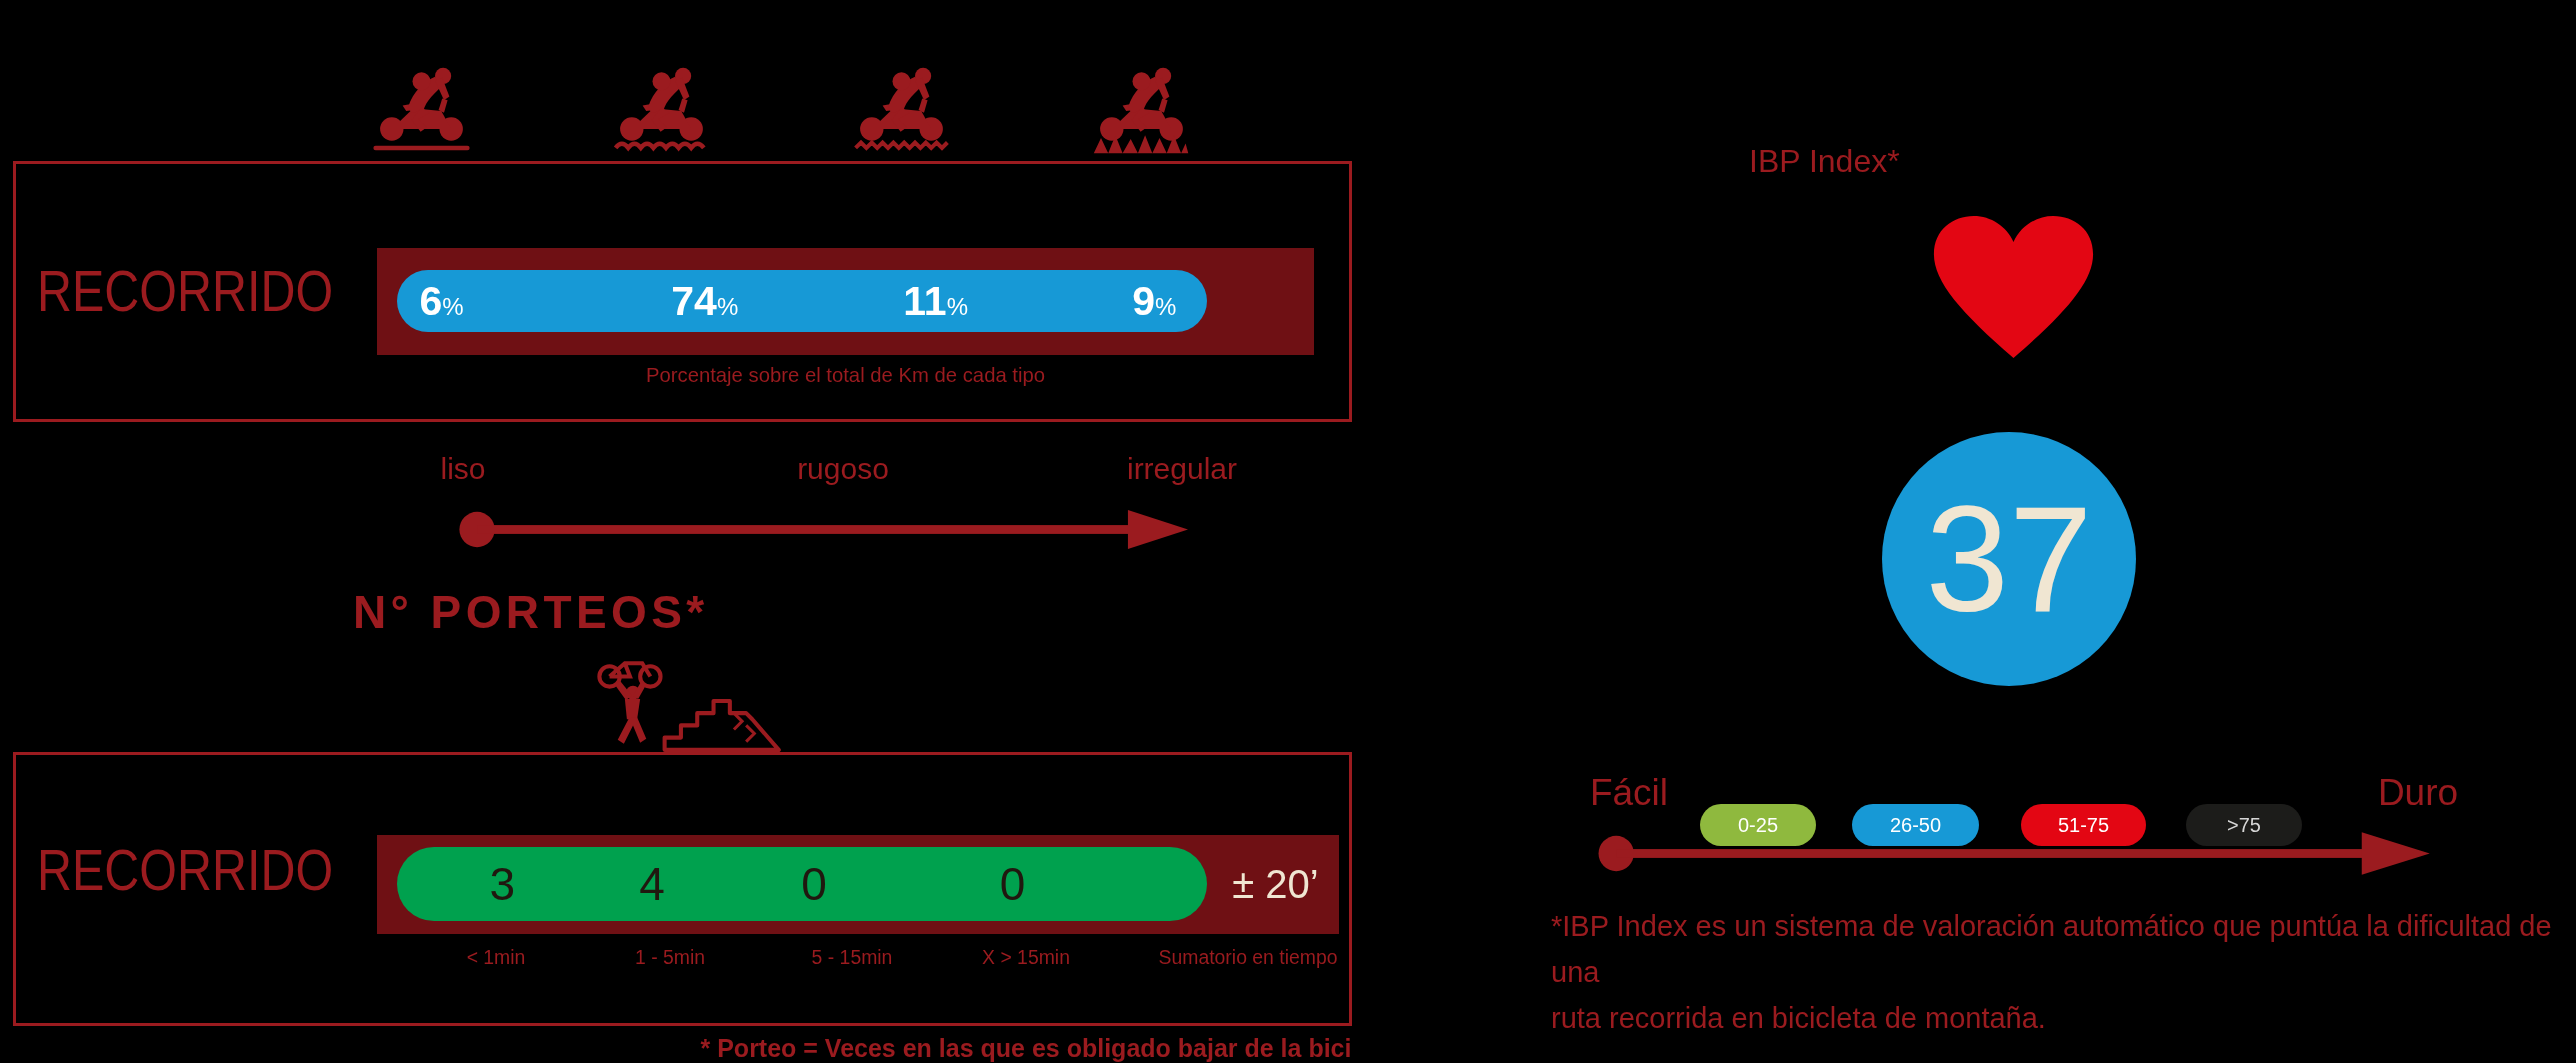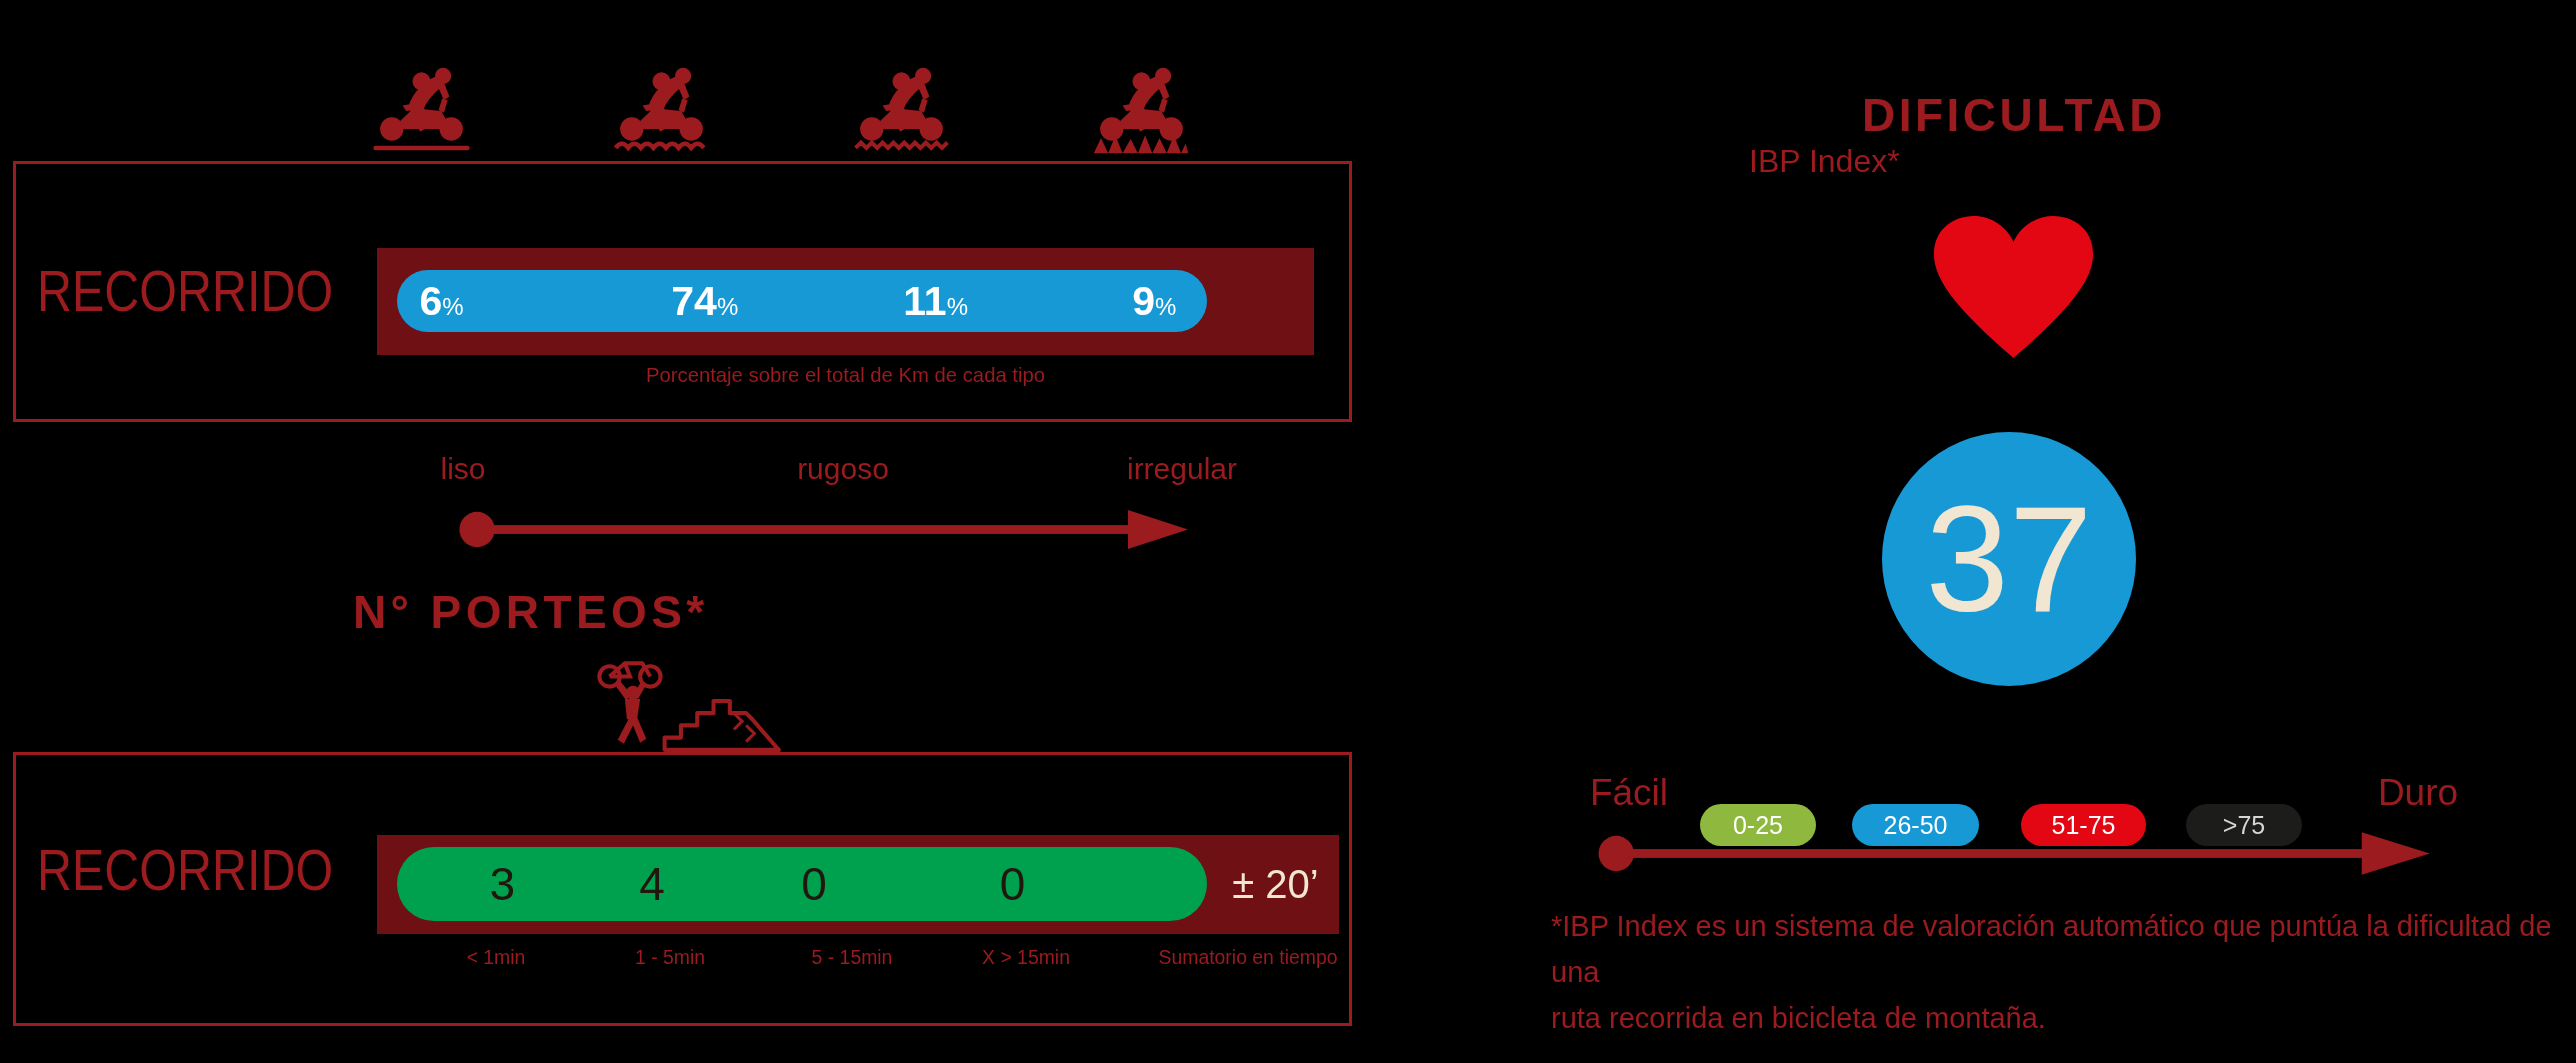--- a/index.html
+++ b/index.html
@@ -54,21 +54,21 @@
   #ibp-subtitle{position:absolute;left:1749px;top:143px;width:530px;text-align:left;font-size:32px}
   #heart-icon{position:absolute;left:1927px;top:205px;width:173px;height:164px}
   #score-circle{position:absolute;left:1882px;top:432px;width:254px;height:254px;
                 border-radius:50%;background:#1799d6}
   #ibp-score{display:block;width:100%;line-height:254px;text-align:center;
              font-size:150px;color:#f0e6d2}
   .endpoint{position:absolute;top:772px;width:194px;text-align:center;font-size:37px}
   #facil-label{left:1532px} #duro-label{left:2321px}
   #difficulty-arrow{position:absolute;left:1595px;top:827px;width:848px;height:53px}
   .range-badge{position:absolute;top:804px;height:42px;line-height:42px;border-radius:21px;
-               text-align:center;font-size:25px;color:#fff}
+               text-align:center;font-size:20px;color:#fff}
   #range-1{left:1700px;width:116px;background:#8fb93e}
   #range-2{left:1852px;width:127px;background:#1799d6}
   #range-3{left:2021px;width:125px;background:#e30613}
   #range-4{left:2186px;width:116px;background:#1c1c1a;color:#d6d6d6}
   #ibp-footnote{position:absolute;left:1551px;top:903px;width:1025px;font-size:29px;line-height:46px}
 
   svg{display:block;width:100%;height:100%}
 </style>
 </head>
 <body>
@@ -174,22 +174,22 @@
     <span class="pv" id="pv-4">0</span>
   </div>
   <div id="porteos-total">± 20’</div>
 
   <span class="bin" id="bin-1">&lt; 1min</span>
   <span class="bin" id="bin-2">1 - 5min</span>
   <span class="bin" id="bin-3">5 - 15min</span>
   <span class="bin" id="bin-4">X &gt; 15min</span>
   <span class="bin" id="bin-5">Sumatorio en tiempo</span>
 
-
-  <div id="difficulty-title">DIFICULTAD</div>
+  <div id="porteos-footnote">* Porteo = Veces en las que es obligado bajar de la bici</div>
+
   <div id="ibp-subtitle">IBP Index*</div>
 
   <div id="heart-icon">
     <svg viewBox="0 0 100 90">
       <path d="M50 86 C20 60 4 42 4 26 C4 12 15 4 27 4 C37 4 46 10 50 19 C54 10 63 4 73 4 C85 4 96 12 96 26 C96 42 80 60 50 86 Z" fill="#e30613"></path>
     </svg>
   </div>
 
   <div id="score-circle">
     <span id="ibp-score">37</span>

